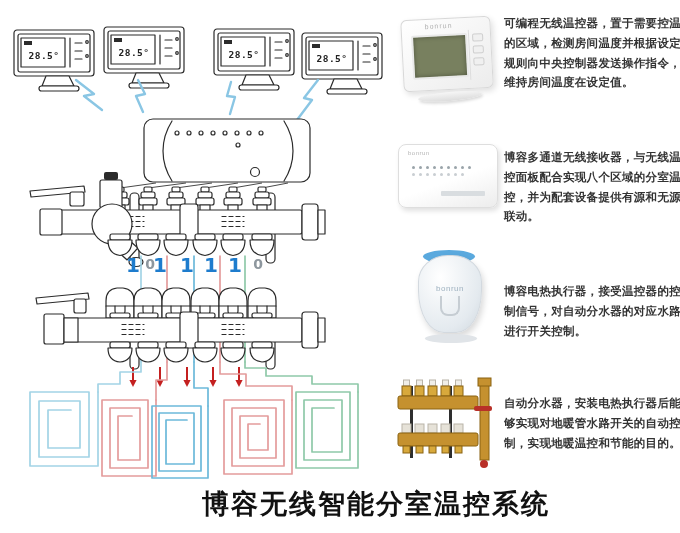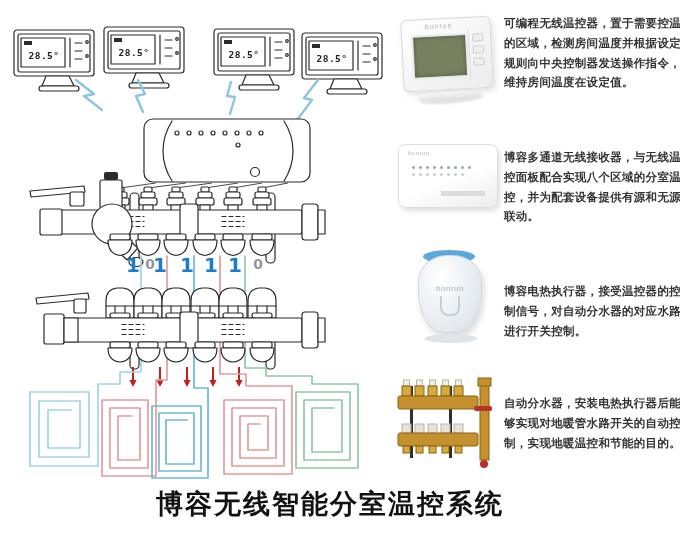--- a/index.html
+++ b/index.html
@@ -10,21 +10,21 @@
   .ln{stroke:#2b2b2b;stroke-width:1.2;fill:none;stroke-linecap:round;stroke-linejoin:round;}
   .wf{stroke:#2b2b2b;stroke-width:1.2;fill:#fff;stroke-linejoin:round;}
   .df{fill:#2b2b2b;stroke:none;}
   .thin{stroke:#4a4a4a;stroke-width:1;fill:none;}
   .colored{fill:none;stroke-width:1.7;stroke-linecap:round;stroke-linejoin:round;}
   .sig{fill:none;stroke-width:2.4;stroke-linecap:round;stroke-linejoin:round;}
   .lcd{font:700 9.5px "DejaVu Sans Mono",monospace;fill:#222;letter-spacing:.5px;}
   .don{font:700 20px "DejaVu Sans",sans-serif;}
   .doff{font:700 14px "DejaVu Sans",sans-serif;}
   
-  .main-title{position:absolute;left:110px;top:486px;width:440px;text-align:center;
+  .main-title{position:absolute;left:110px;top:486px;width:440px;text-align:right;
      font-size:27px;font-weight:700;color:#111;letter-spacing:2px;}
   
   .desc{position:absolute;width:178px;font-size:11.5px;line-height:1.72;color:#333;
      font-weight:600;letter-spacing:.3px;}
   .d1{left:504px;top:14px;} .d2{left:504px;top:148px;}
   .d3{left:504px;top:282px;} .d4{left:504px;top:394px;}
   
   .prod{position:absolute;}
   .p1{left:398px;top:12px;width:108px;height:92px;}
   .p1-body{position:absolute;left:4px;top:6px;width:88px;height:70px;

